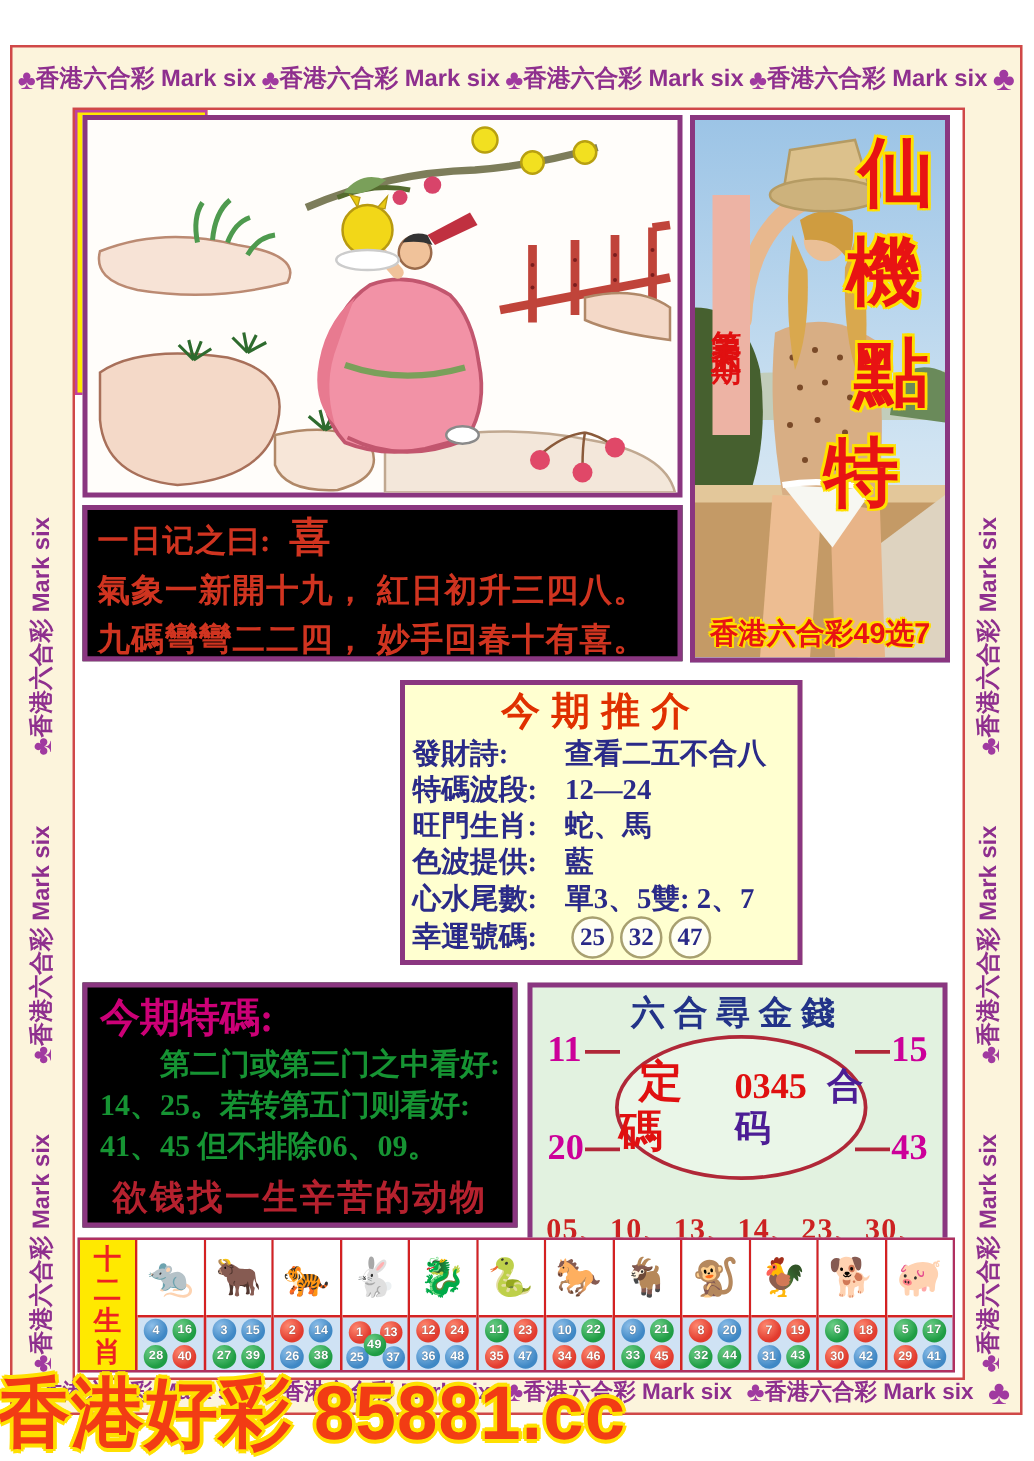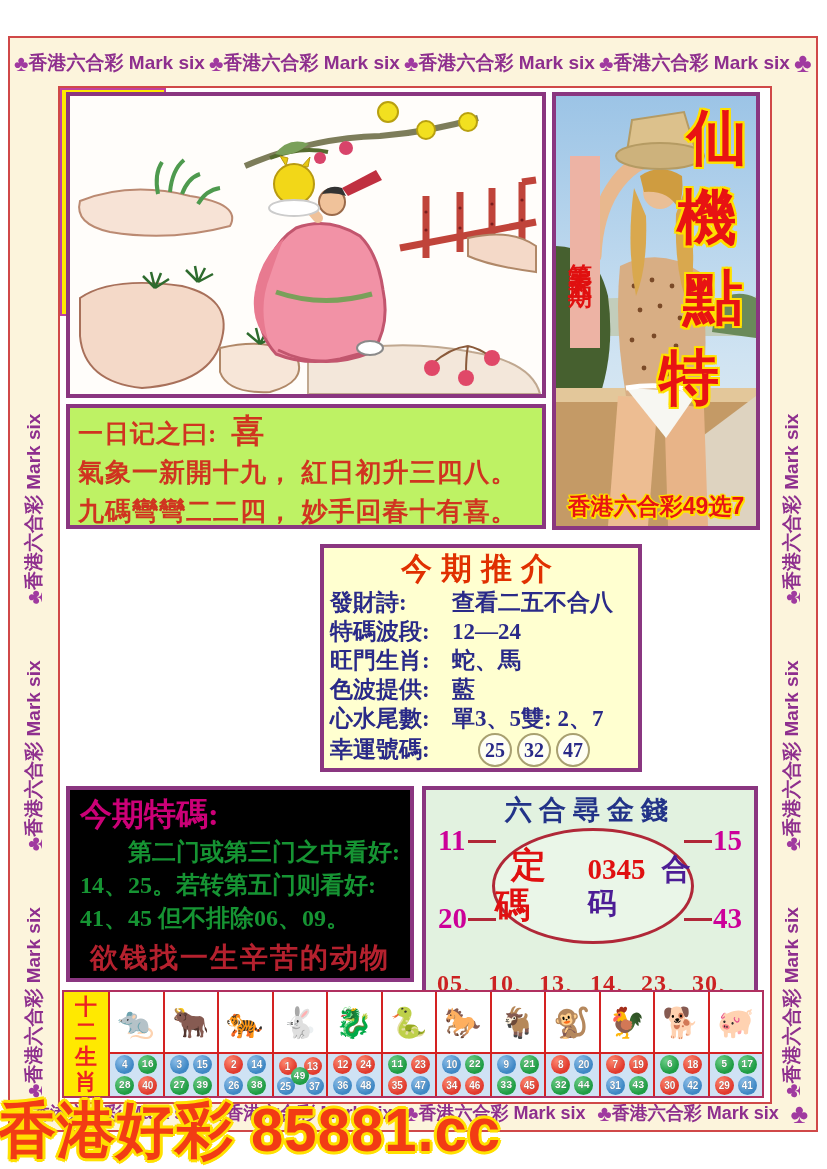--- a/index.html
+++ b/index.html
@@ -19,21 +19,21 @@
   .vtext{position:absolute;left:0;top:0;width:1010px;height:48px;line-height:48px;
          transform-origin:top left;transform:rotate(-90deg) translateX(-1010px);}
   .vtext .bunit{margin-right:56px;}
   .clover{color:#a03aa0;font-size:22px;vertical-align:-2px;}
   .clover.big{font-size:27px;}
   
   .box{position:absolute;border:4px solid #8a3680;box-sizing:border-box;}
   
   #illus-box{left:6px;top:4px;width:480px;height:306px;background:#fffdfa;}
   
-  #poem-box{left:6px;top:316px;width:480px;height:125px;background:#bef264;
+  #poem-box{left:6px;top:316px;width:480px;height:125px;background:#000000;
             font-family:"Liberation Serif",serif;color:#d03420;font-weight:bold;
             padding:4px 8px;}
   #poem-box .pl{line-height:39px;font-size:26px;letter-spacing:1px;white-space:nowrap;}
   #poem-box .pl1{font-size:25px;}
   #poem-box .xi{font-size:33px;margin-left:14px;}
   
   #photo-box{left:492px;top:4px;width:208px;height:438px;background:#bcd6ea;overflow:hidden;}
   #photo-box svg{position:absolute;left:0;top:0;}
   #censor{position:absolute;left:14px;top:60px;width:30px;height:192px;background:#edb3a4;}
   #photo-title{position:absolute;top:2px;right:2px;width:78px;text-align:center;}
@@ -56,21 +56,21 @@
       text-align:center;font-family:"Liberation Serif",serif;font-weight:bold;overflow:hidden;}
   #heart-title{color:#cf1717;font-size:30px;line-height:44px;letter-spacing:3px;}
   .heart-line{color:#1d83b5;font-size:29px;line-height:44px;letter-spacing:3px;white-space:nowrap;}
   
   #rec-box{left:260px;top:456px;width:322px;height:228px;background:#ffffd0;
       font-family:"Liberation Serif",serif;font-weight:bold;padding:2px 6px;box-sizing:border-box;}
   #rec-title{text-align:center;color:#e03000;font-size:31px;letter-spacing:9px;line-height:38px;}
   .rec-row{display:flex;color:#2a2a88;font-size:23px;line-height:29px;white-space:nowrap;}
   .rec-label{width:122px;flex:none;}
   .rec-value{flex:1;}
-  #lucky-row{display:flex;align-items:center;color:#2a2a88;font-size:23px;line-height:30px;gap:21px;}
+  #lucky-row{display:flex;align-items:center;color:#2a2a88;font-size:23px;line-height:30px;}
   .lucky-circle{display:inline-flex;align-items:center;justify-content:center;
       width:30px;height:30px;border:2px solid #a8a070;border-radius:50%;background:#fffff2;
       font-size:20px;color:#2a2a88;margin-left:5px;}
   
   #ss-box{left:590px;top:456px;width:106px;height:228px;background:#ffe900;border:2px solid #c040a0;
       box-sizing:border-box;padding:8px;display:flex;flex-direction:column;gap:12px;}
   .ss-cell{flex:1;background:#f8d6d8;display:flex;align-items:center;justify-content:center;}
   .ss-cell span{font-size:62px;font-weight:bold;color:#e5027d;font-family:"Liberation Sans",sans-serif;}
   
   #special-box{left:6px;top:698px;width:348px;height:196px;background:#000000;

